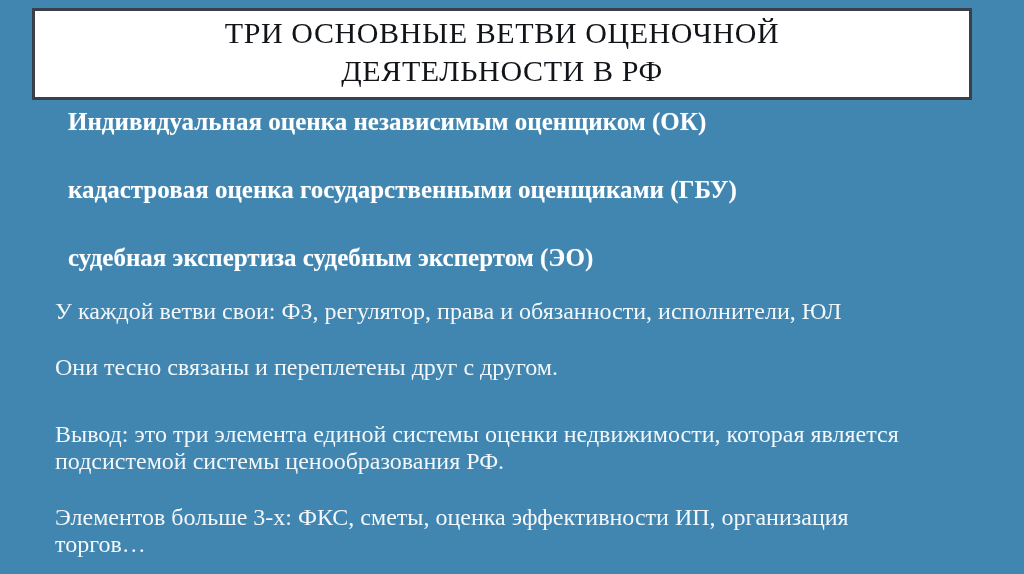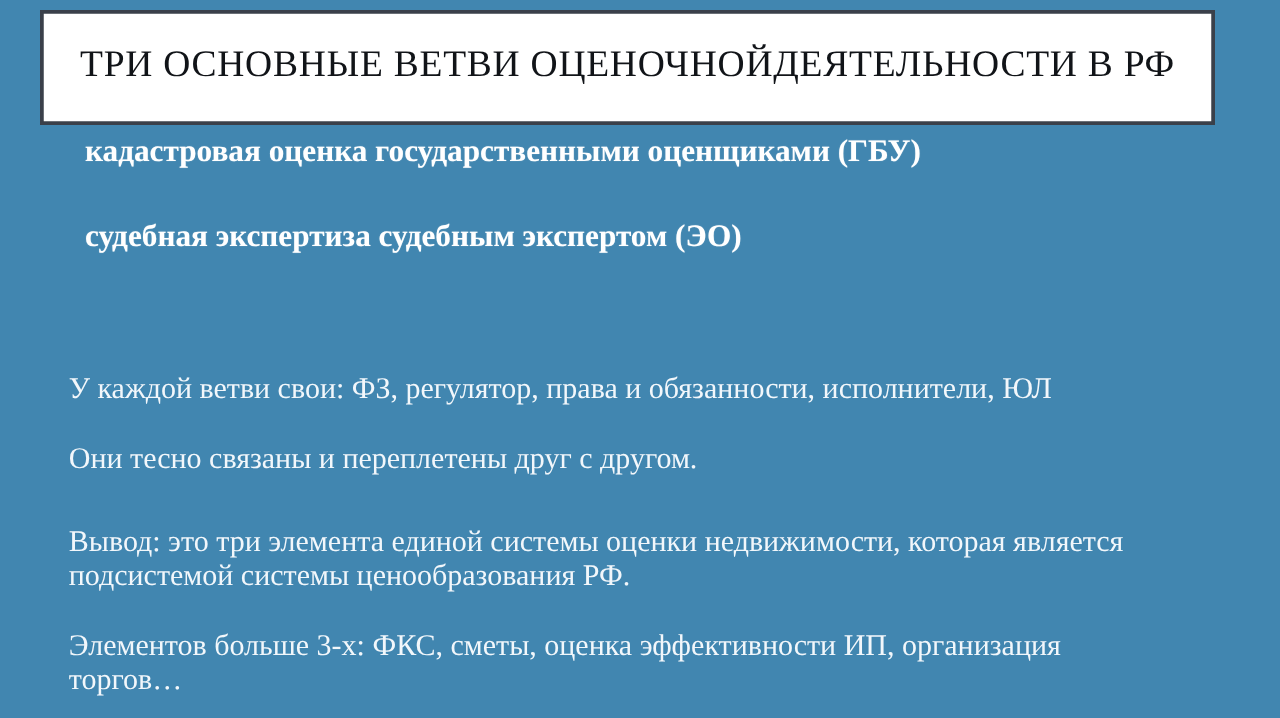--- a/index.html
+++ b/index.html
@@ -25,21 +25,21 @@
   .title-box {
     position: absolute;
     left: 32px;
     top: 8px;
     width: 940px;
     height: 92px;
     background: #ffffff;
     border: 3px solid #3a404a;
     box-sizing: border-box;
     display: flex;
-    flex-direction: row;
+    flex-direction: column;
     align-items: center;
     justify-content: center;
     padding: 2px 8px 6px 8px;
   }
   .title-line {
     color: #111418;
     font-family: "Liberation Serif", "DejaVu Serif", serif;
     font-size: 30px;
     line-height: 38px;
     letter-spacing: 0.6px;
@@ -91,20 +91,21 @@
 <body>
 
 <div class="slide">
 
   <div class="title-box">
     <div class="title-line">ТРИ ОСНОВНЫЕ ВЕТВИ ОЦЕНОЧНОЙ</div>
     <div class="title-line">ДЕЯТЕЛЬНОСТИ В РФ</div>
   </div>
 
   <div class="branches">
+    <div class="branch-line b1">Индивидуальная оценка независимым оценщиком (ОК)</div>
     <div class="branch-line b2">кадастровая оценка государственными оценщиками (ГБУ)</div>
     <div class="branch-line b3">судебная экспертиза судебным экспертом (ЭО)</div>
   </div>
 
   <div class="notes">
     <div class="note n1">У каждой ветви свои: ФЗ, регулятор, права и обязанности, исполнители, ЮЛ</div>
     <div class="note n2">Они тесно связаны и переплетены друг с другом.</div>
     <div class="note n3">Вывод: это три элемента единой системы оценки недвижимости, которая является подсистемой системы ценообразования РФ.</div>
     <div class="note n4">Элементов больше 3-х: ФКС, сметы, оценка эффективности ИП, организация торгов…</div>
   </div>

